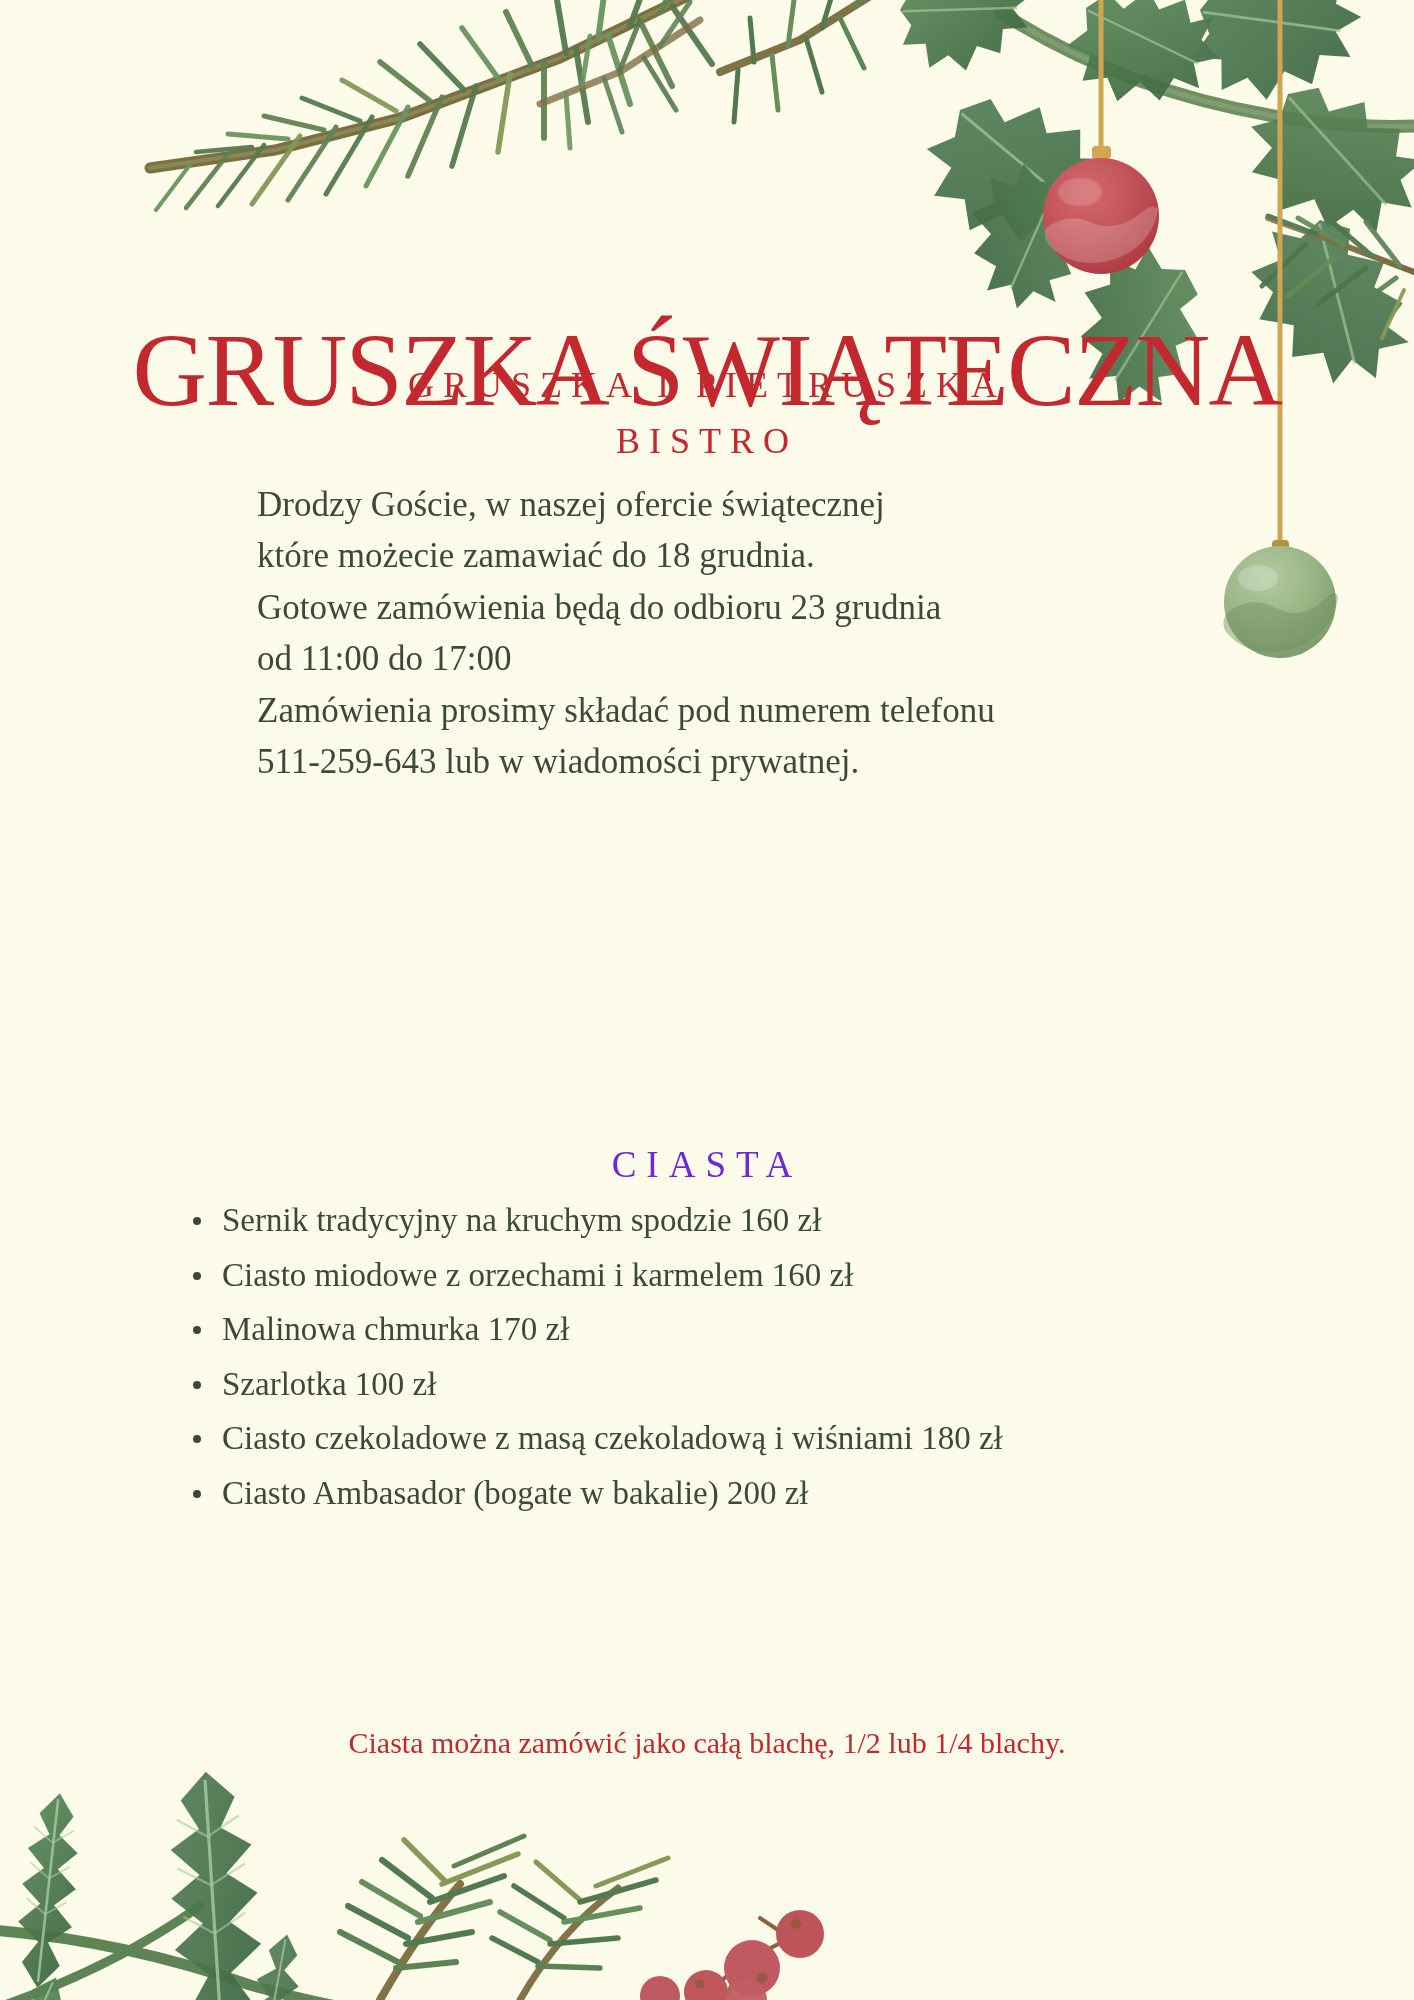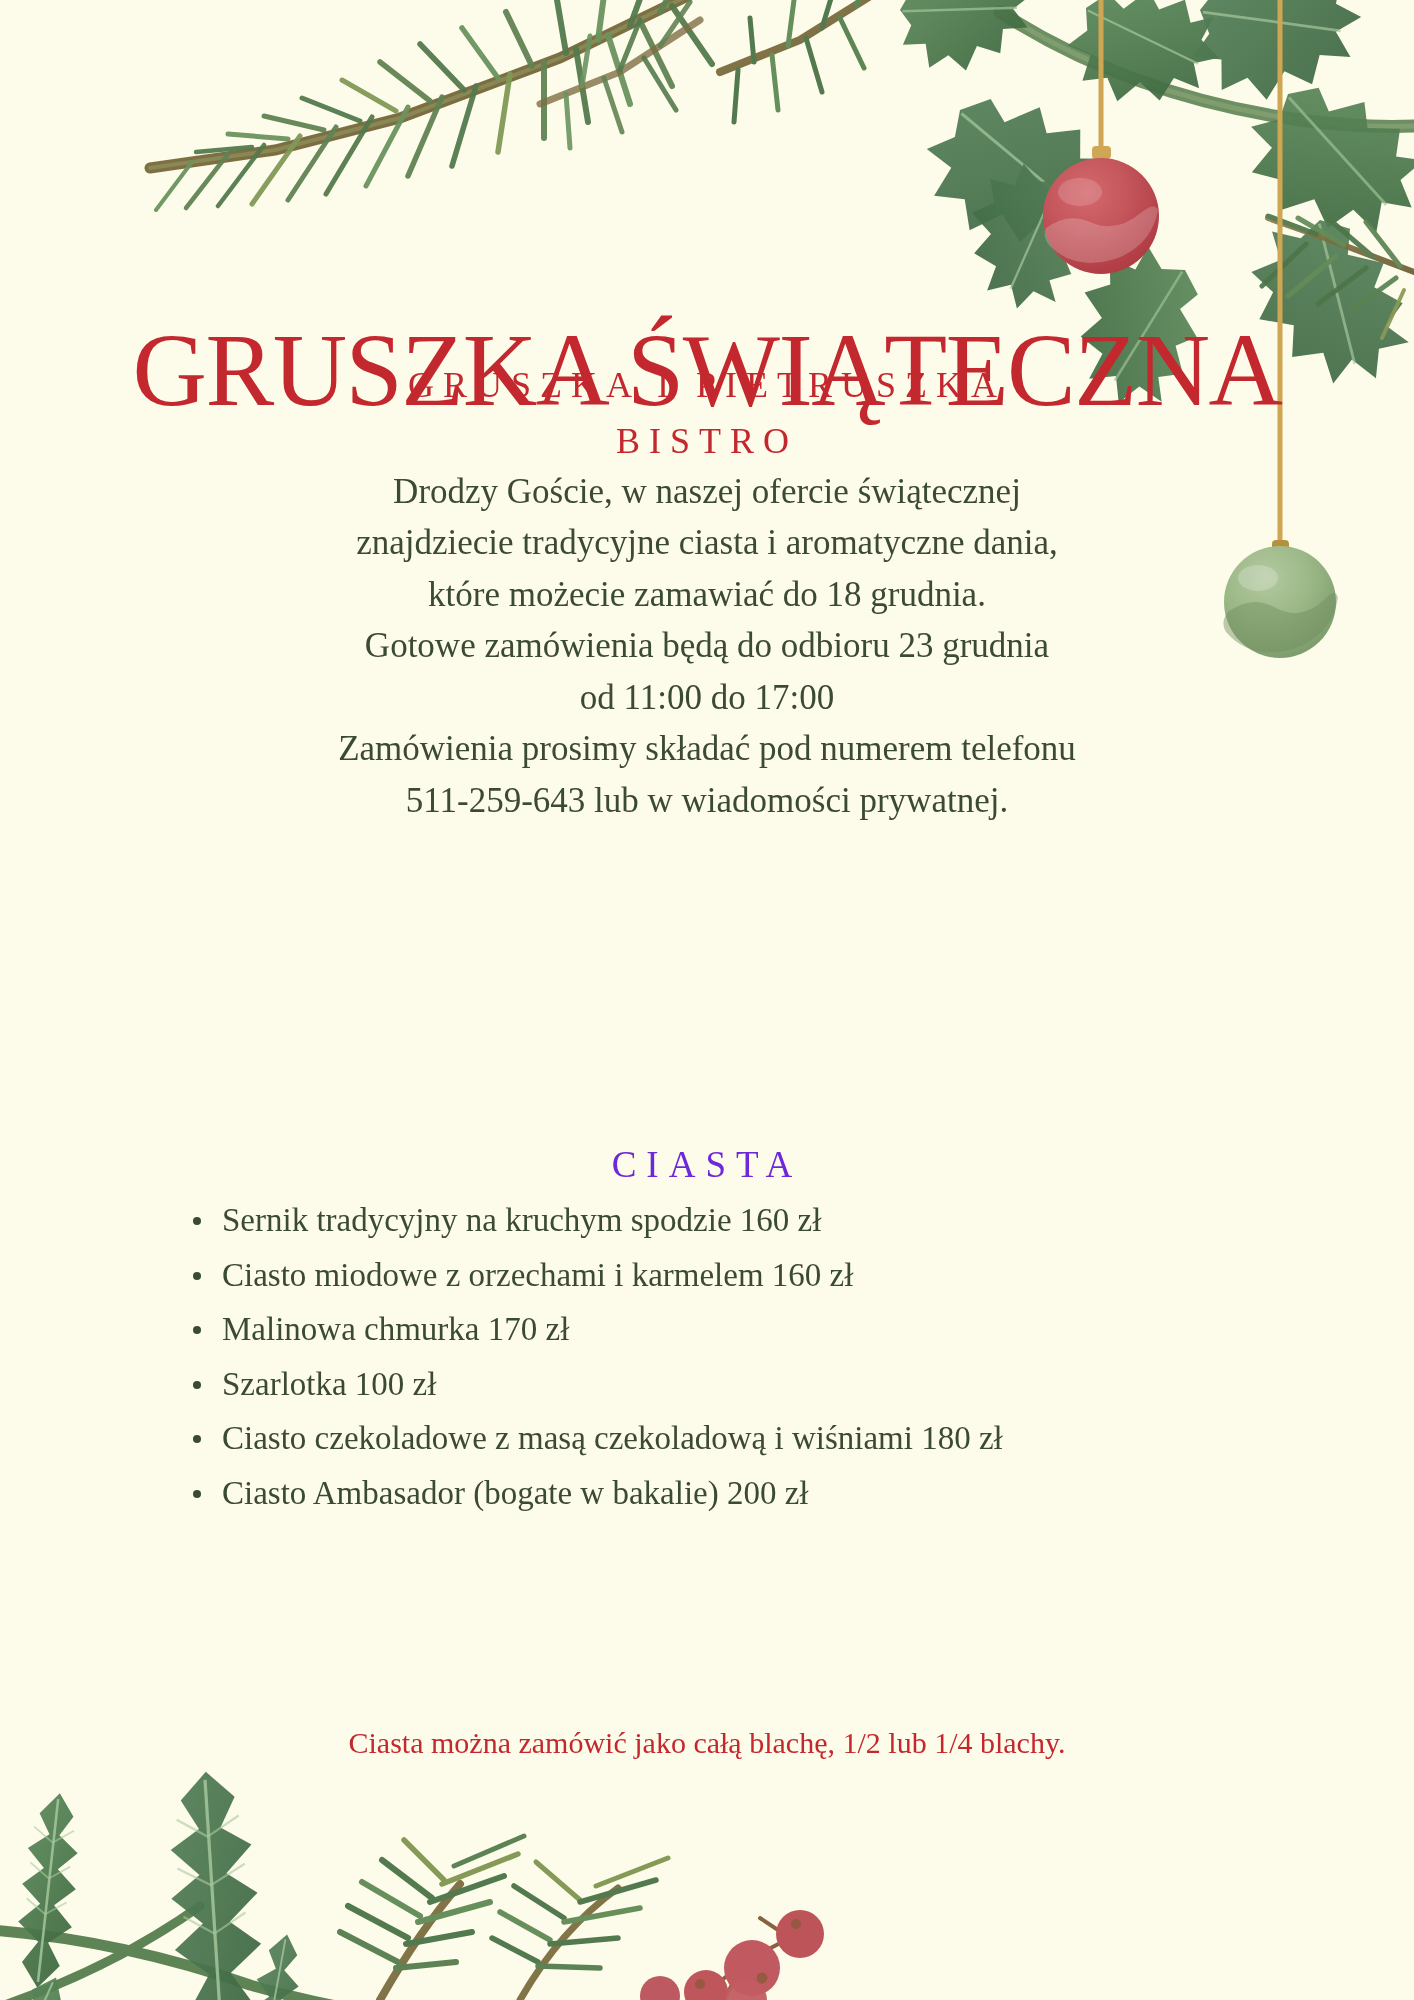--- a/index.html
+++ b/index.html
@@ -59,25 +59,25 @@
     color: #c4282f;
     font-size: 36px;
     line-height: 1.55;
     letter-spacing: 9px;
     font-weight: 400;
   }
   .subtitle .line2 { display: block; }
 
   .intro {
     position: absolute;
-    top: 466px;
+    top: 479px;
     left: 50%;
     transform: translateX(-50%);
     width: 900px;
-    text-align: center;
+    text-align: left;
     color: #3b4a33;
     font-size: 35px;
     line-height: 1.47;
   }
   .intro .ln { display: block; }
 
   .section-heading {
     position: absolute;
     top: 1112px;
     left: 0;
@@ -410,21 +410,20 @@
 
     <h1 class="title">GRUSZKA ŚWIĄTECZNA</h1>
 
     <div class="subtitle">
       <span class="line1">GRUSZKA I PIETRUSZKA</span>
       <span class="line2">BISTRO</span>
     </div>
 
     <div class="intro">
       <span class="ln">Drodzy Goście, w naszej ofercie świątecznej</span>
-      <span class="ln">znajdziecie tradycyjne ciasta i aromatyczne dania,</span>
       <span class="ln">które możecie zamawiać do 18 grudnia.</span>
       <span class="ln">Gotowe zamówienia będą do odbioru 23 grudnia</span>
       <span class="ln">od 11:00 do 17:00</span>
       <span class="ln">Zamówienia prosimy składać pod numerem telefonu</span>
       <span class="ln">511-259-643 lub w wiadomości prywatnej.</span>
     </div>
 
     <h2 class="section-heading">CIASTA</h2>
 
     <ul class="cakes">

